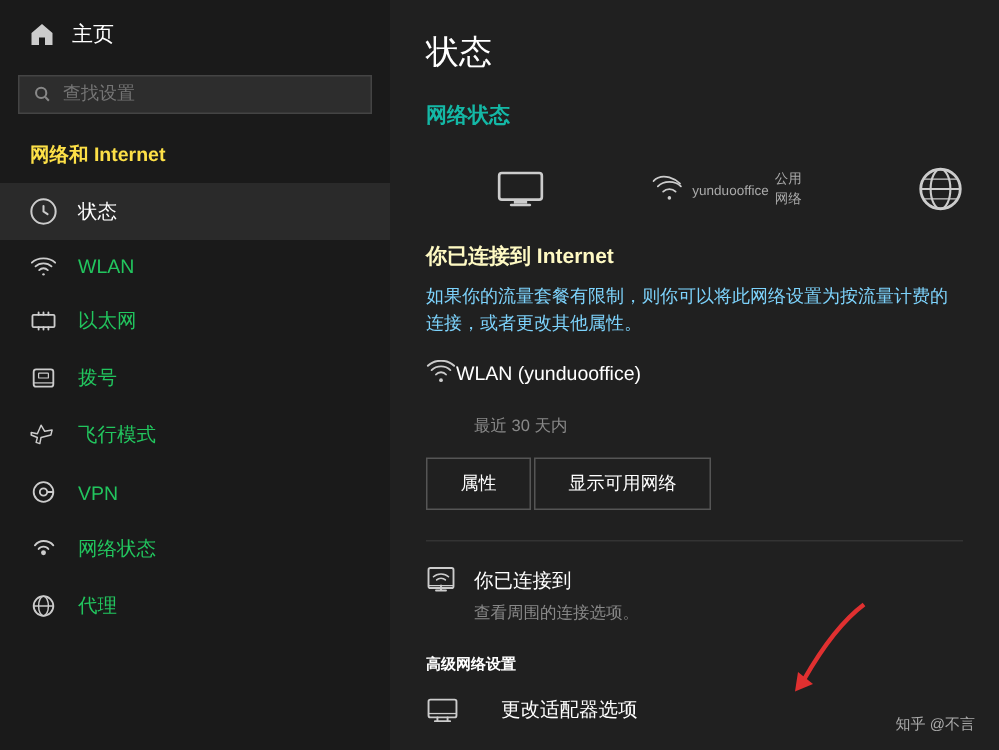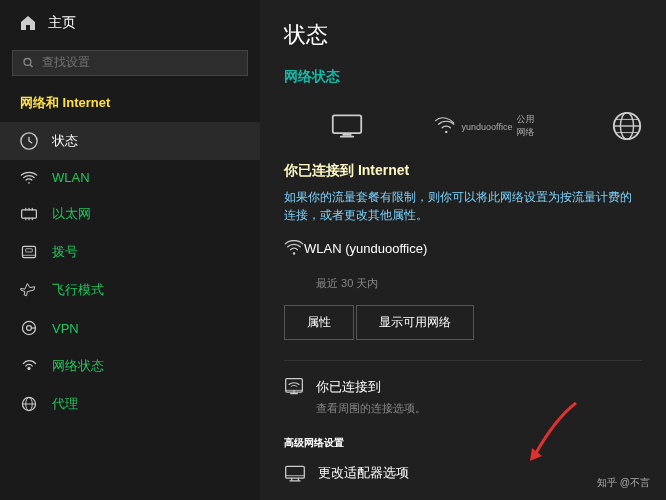--- a/index.html
+++ b/index.html
@@ -189,21 +189,21 @@
     .advanced-title {
       font-size: 10px;
       font-weight: bold;
       color: #ffffff;
       margin-bottom: 14px;
     }
 
     .adapter-row {
       display: flex;
       align-items: flex-start;
-      gap: 12px;
+      gap: 28px;
       position: relative;
     }
 
     
     .zhihu-mark {
       position: absolute;
       right: 20px;
       bottom: 18px;
       font-size: 14px;
       color: #aaa;

